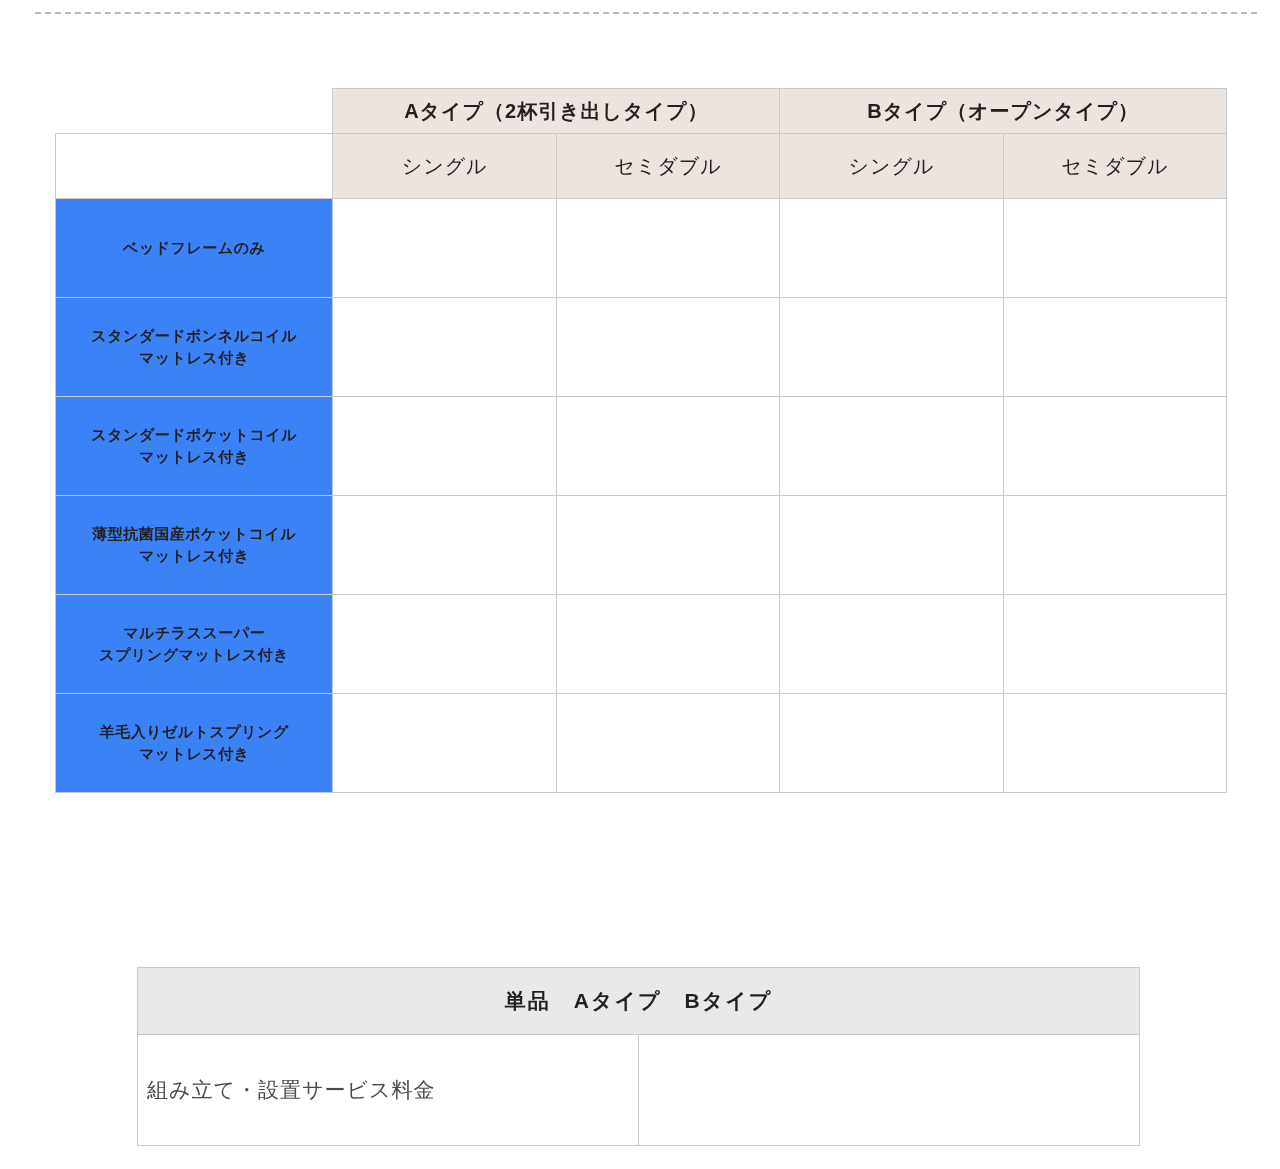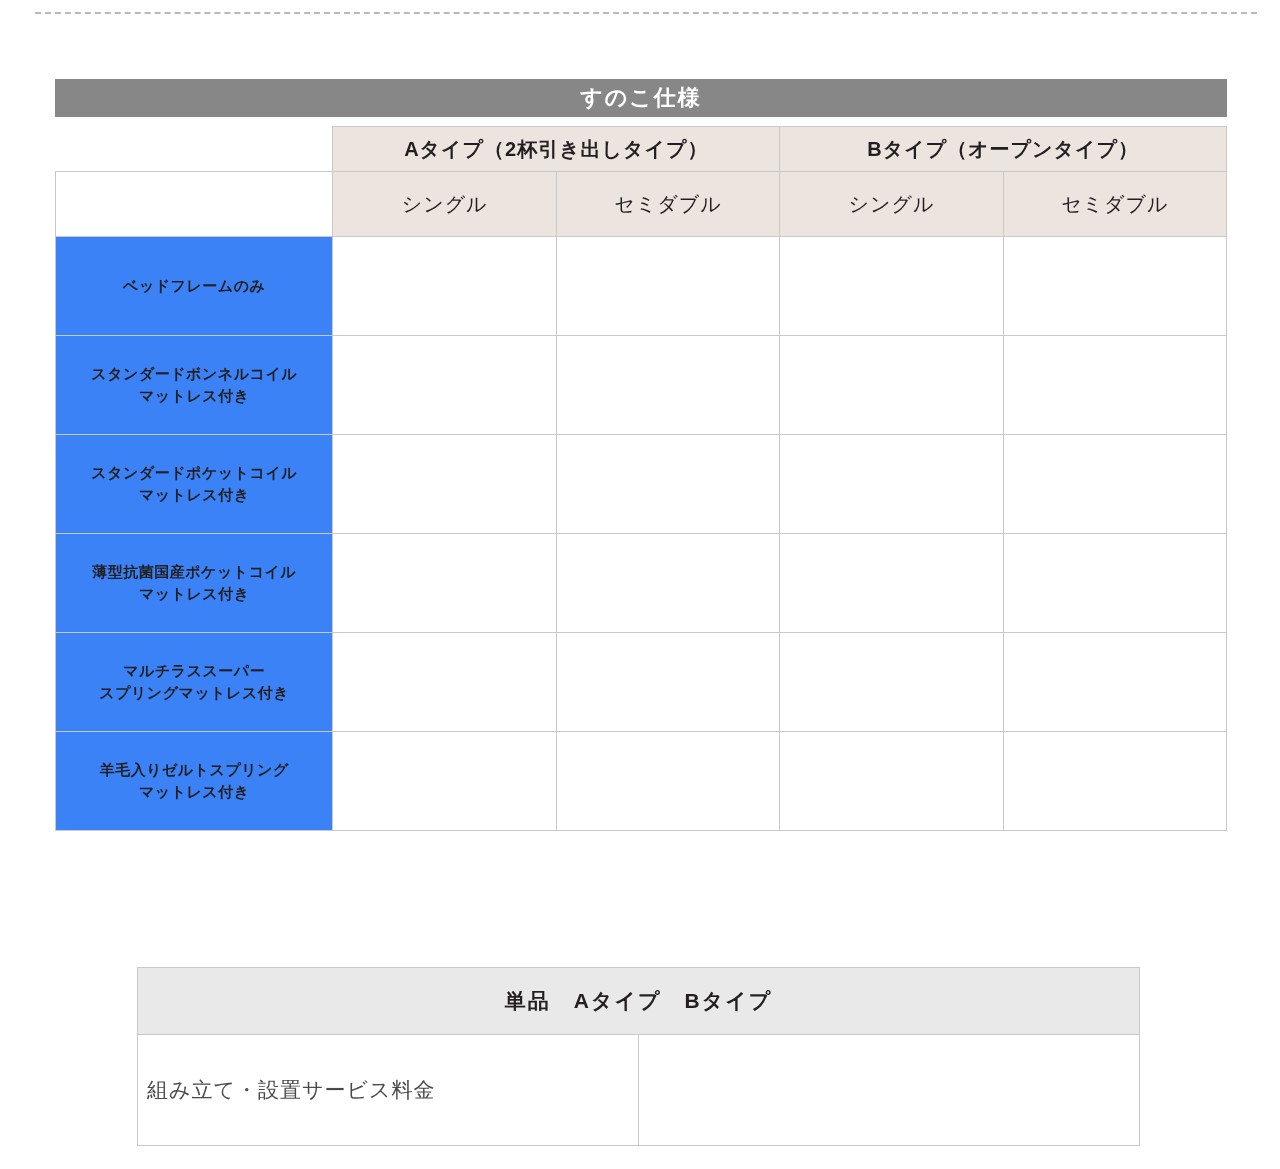--- a/index.html
+++ b/index.html
@@ -150,21 +150,20 @@
 </style>
 </head>
 <body>
 
 <div class="page">
 
   <div class="top-rule"></div>
 
   <div class="spec-wrap">
 
-    <div class="banner">すのこ仕様</div>
 
     <table class="spec">
       <colgroup>
         <col class="col-label">
         <col class="col-cell">
         <col class="col-cell">
         <col class="col-cell">
         <col class="col-cell">
       </colgroup>
 

